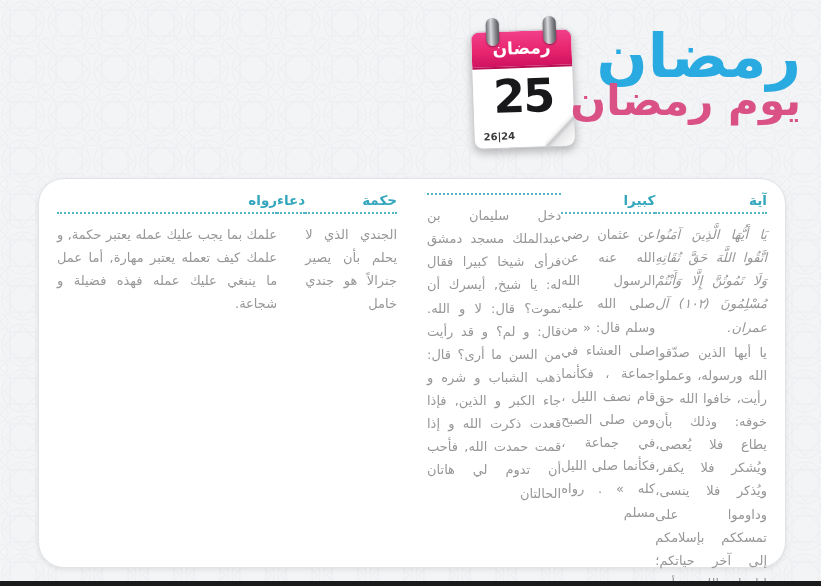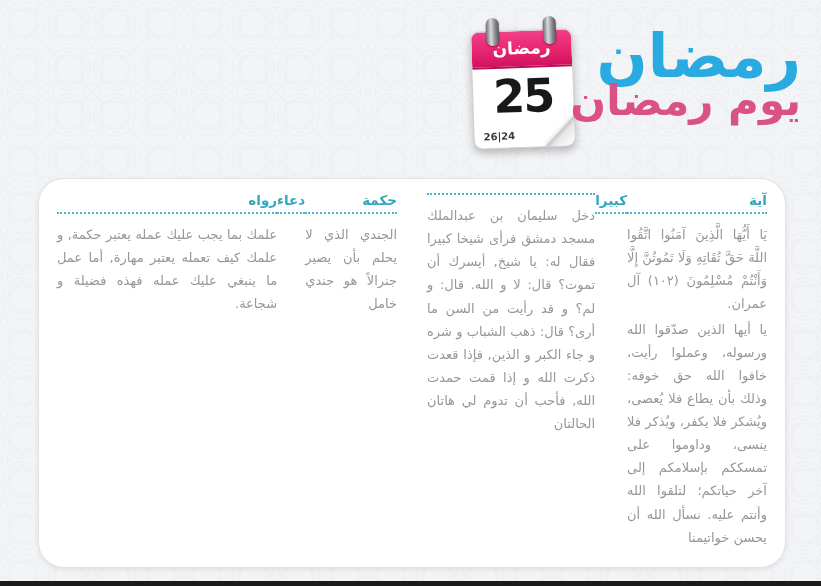--- a/index.html
+++ b/index.html
@@ -76,21 +76,21 @@
     padding-bottom:3px;
   }
   .section-rule{
     border-bottom:2px dotted var(--accent,#35a7bd);
     opacity:.85;margin:1px 0 9px 0;height:0;
   }
   .section-text{
     color:var(--body-text,#979797);font-size:13px;line-height:1.78;
     text-align:justify;margin:0;
   }
-  .verse{margin-bottom:2px;}
+  .verse{margin-bottom:2px;font-style:italic;}
 
   
   .bottom-bar{
     position:absolute;left:0;bottom:0;width:100%;height:5px;
     background:var(--bottom-bar,#1b1b1b);z-index:5;
   }
 </style>
 </head>
 <body>
 
@@ -139,20 +139,21 @@
     <div class="section">
       <div class="section-title">آية</div>
       <div class="section-rule"></div>
       <p class="section-text verse">يَا أَيُّهَا الَّذِينَ آمَنُوا اتَّقُوا اللَّهَ حَقَّ تُقَاتِهِ وَلَا تَمُوتُنَّ إِلَّا وَأَنْتُمْ مُسْلِمُونَ (١٠٢) آل عمران.</p>
       <p class="section-text">يا أيها الذين صدّقوا الله ورسوله، وعملوا رأيت، خافوا الله حق خوفه: وذلك بأن يطاع فلا يُعصى، ويُشكر فلا يكفر، ويُذكر فلا ينسى، وداوموا على تمسككم بإسلامكم إلى آخر حياتكم؛ لتلقوا الله وأنتم عليه. نسأل الله أن يحسن خواتيمنا</p>
     </div>
 
     <div class="section">
       <div class="section-title">كبيرا</div>
       <div class="section-rule"></div>
+      <p class="section-text">عن عثمان رضي الله عنه عن الرسول الله صلى الله عليه وسلم قال: « من صلى العشاء في جماعة ، فكأنما قام نصف الليل ، ومن صلى الصبح في جماعة ، فكأنما صلى الليل كله » . رواه مسلم</p>
     </div>
 
     <div class="section">
       <div class="section-rule"></div>
       <p class="section-text">دخل سليمان بن عبدالملك مسجد دمشق فرأى شيخا كبيرا فقال له: يا شيخ, أيسرك أن تموت؟ قال: لا و الله. قال: و لم؟ و قد رأيت من السن ما أرى؟ قال: ذهب الشباب و شره و جاء الكبر و الذين, فإذا قعدت ذكرت الله و إذا قمت حمدت الله, فأحب أن تدوم لي هاتان الحالتان</p>
     </div>
 
   </div>
 
   <div class="card-col">

